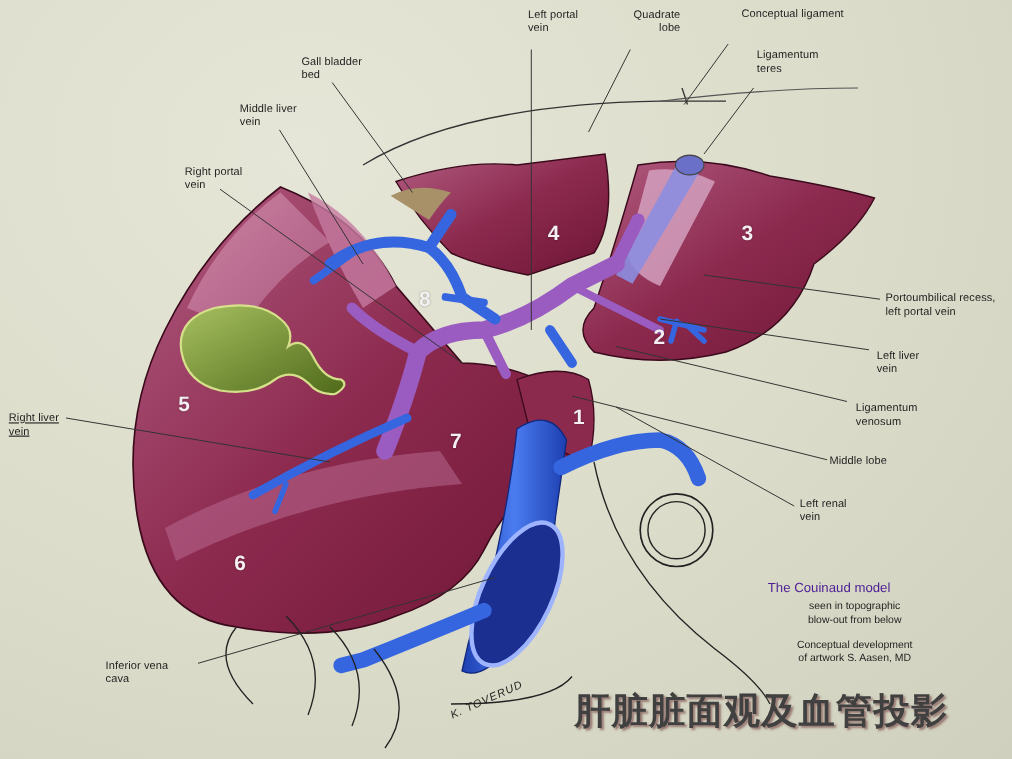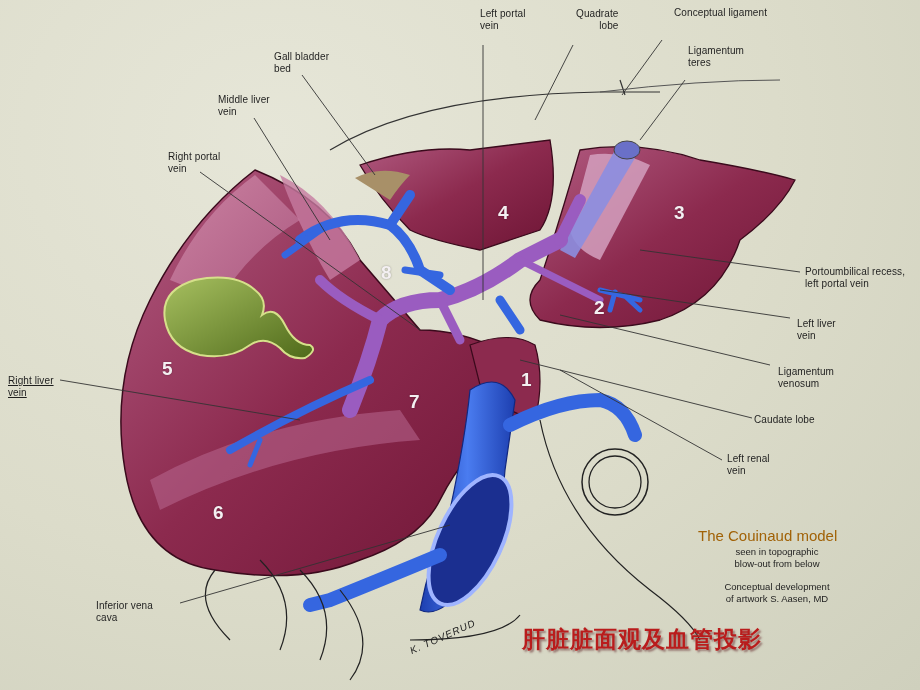--- a/index.html
+++ b/index.html
@@ -16,34 +16,34 @@
   svg.art { position: absolute; left: 0; top: 0; }
   .label {
     position: absolute; font-size: 10px; line-height: 12px; color: #1f1f1f;
     white-space: pre-line; letter-spacing: 0.1px;
   }
   .seg {
     position: absolute; font-size: 19px; font-weight: bold; color: #f4f0f2;
     text-shadow: 0 0 2px rgba(0,0,0,0.35);
   }
   .title {
-    position: absolute; left: 698px; top: 527px; font-size: 15px; color: #a16207;
+    position: absolute; left: 698px; top: 527px; font-size: 12px; color: #4c1d95;
   }
   .sub {
     position: absolute; font-size: 9.5px; line-height: 11.5px; color: #1f1f1f;
     text-align: center; white-space: pre-line; width: 160px;
   }
   .signature {
     position: absolute; left: 408px; top: 646px; font-size: 10px; color: #222;
     transform: rotate(-24deg); transform-origin: left top; letter-spacing: 1px;
     font-style: italic;
   }
   .caption {
-    position: absolute; left: 522px; top: 624px; font-size: 23px; font-weight: bold;
-    color: #b91c1c; letter-spacing: 1px;
+    position: absolute; left: 522px; top: 624px; font-size: 33px; font-weight: bold;
+    color: #404040; letter-spacing: 1px;
     text-shadow: 2px 2px 2px rgba(120,70,70,0.65);
     font-family: "DejaVu Sans", sans-serif;
   }
 </style>
 </head>
 <body>
 
 <div class="bg"></div>
 
 <svg class="art" width="920" height="690" viewBox="0 0 920 690">
@@ -170,21 +170,21 @@
 <div class="label" style="left:8px;top:375px;text-decoration:underline;">Right liver
 vein</div>
 <div class="label" style="left:96px;top:600px;">Inferior vena
 cava</div>
 <div class="label" style="left:805px;top:266px;">Portoumbilical recess,
 left portal vein</div>
 <div class="label" style="left:797px;top:318px;">Left liver
 vein</div>
 <div class="label" style="left:778px;top:366px;">Ligamentum
 venosum</div>
-<div class="label" style="left:754px;top:414px;">Caudate lobe</div>
+<div class="label" style="left:754px;top:414px;">Middle lobe</div>
 <div class="label" style="left:727px;top:453px;">Left renal
 vein</div>
 
 <div class="title">The Couinaud model</div>
 <div class="sub" style="left:697px;top:546px;">seen in topographic
 blow-out from below</div>
 <div class="sub" style="left:697px;top:581px;">Conceptual development
 of artwork S. Aasen, MD</div>
 
 <div class="signature">K. TOVERUD</div>

